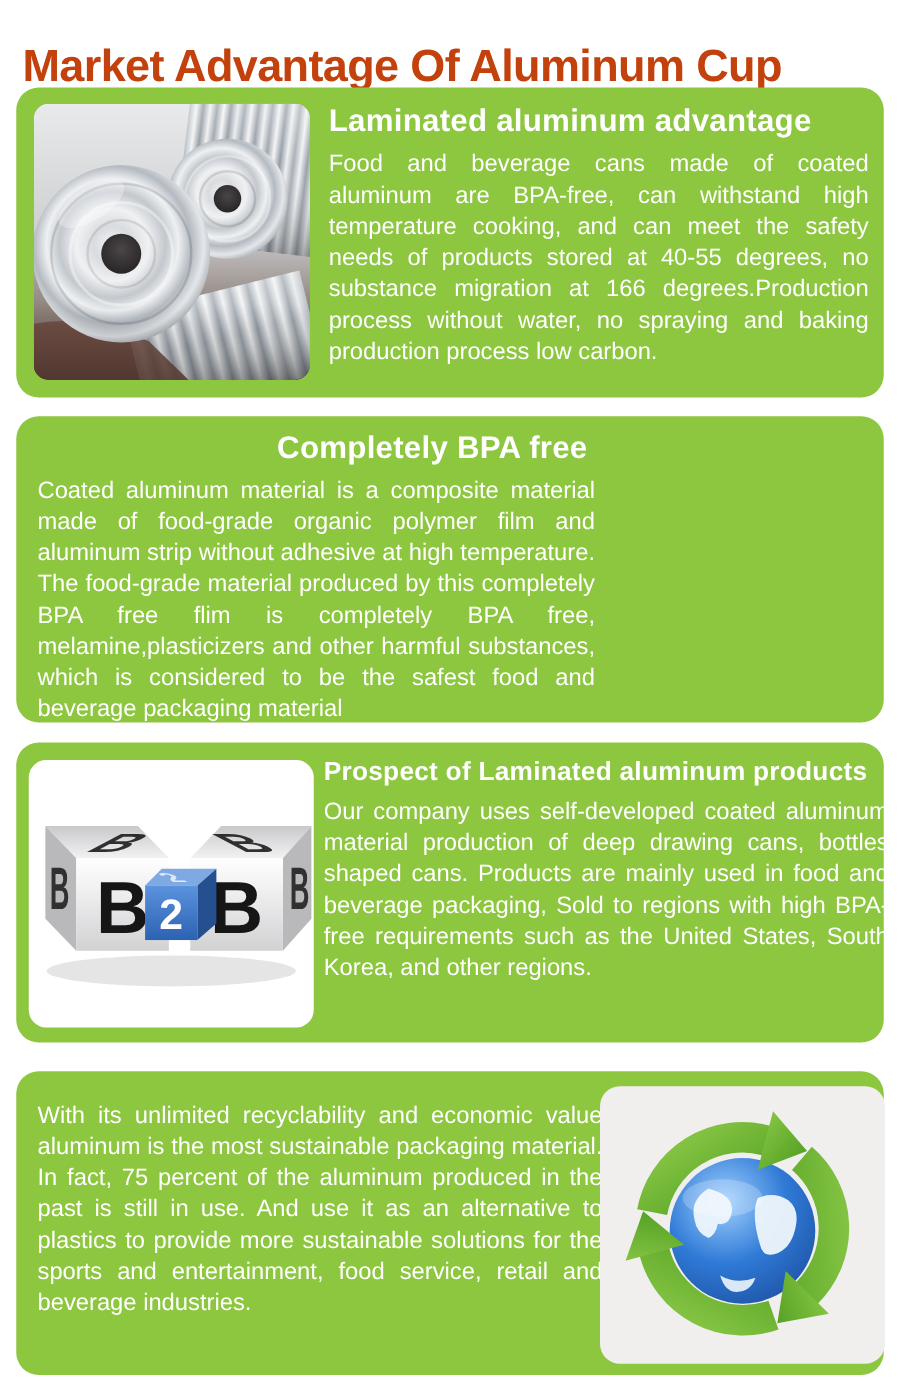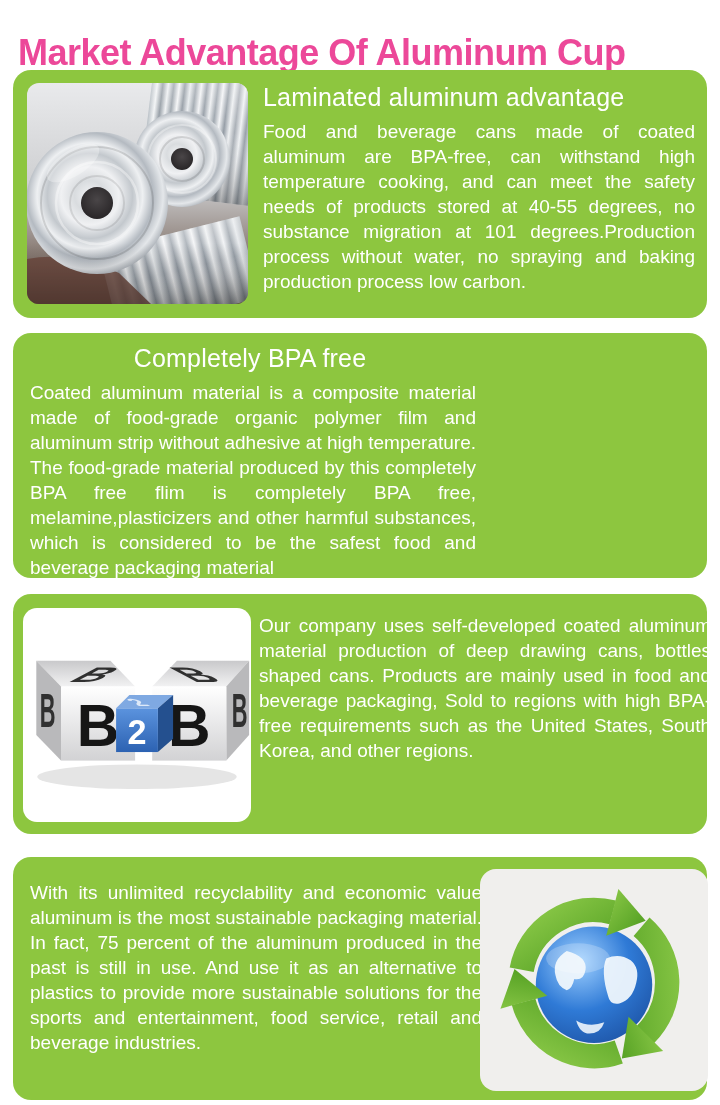--- a/index.html
+++ b/index.html
@@ -2,39 +2,39 @@
 <html><head>
 <meta charset="utf-8">
 <style>
   html,body{margin:0;padding:0}
   body{
     width:720px;height:1105px;position:relative;overflow:hidden;
     background:#ffffff;font-family:"Liberation Sans",sans-serif;
   }
   .page-title{
     position:absolute;top:8px;left:18px;width:690px;
-    font-size:36px;font-weight:bold;color:#ec4899;letter-spacing:-0.5px;white-space:nowrap;
+    font-size:36px;font-weight:bold;color:#c2410c;letter-spacing:-0.5px;white-space:nowrap;
   }
   .card{
     position:absolute;left:13px;width:694px;background:#8dc63f;
     border-radius:18px;color:#ffffff;
   }
-  .heading{font-weight:normal;font-size:25px;letter-spacing:0.2px;white-space:nowrap}
+  .heading{font-weight:bold;font-size:25px;letter-spacing:0.2px;white-space:nowrap}
   .bodytext{font-size:19px;line-height:25px;text-align:justify;margin-top:7px}
   .whitebox{
     position:absolute;background:#ffffff;border-radius:15px;
     display:flex;align-items:center;justify-content:center;overflow:hidden;
   }
   #card1{top:70px;height:248px}
   #card1 .photo{position:absolute;left:14px;top:13px;width:221px;height:221px;border-radius:12px;overflow:hidden}
   #card1 .content{position:absolute;left:250px;top:13px;width:432px}
 
   #card2{top:333px;height:245px}
   #card2 .content{position:absolute;left:17px;top:11px;width:446px}
-  #card2 .heading{text-align:center;padding-right:6px}
+  #card2 .heading{text-align:right;padding-right:6px}
   #card2 .whitebox{left:474px;top:12px;width:220px;height:223px}
 
   #card3{top:594px;height:240px}
   #card3 .whitebox{left:10px;top:14px;width:228px;height:214px;border-radius:14px}
   #card3 .content{position:absolute;left:246px;top:12px;width:452px}
   #card3 .heading{font-size:21px}
 
   #card4{top:857px;height:243px}
   #card4 .content{position:absolute;left:17px;top:16px;width:452px}
   #card4 .heading{font-size:21.5px;padding-left:14px;margin-top:14px}
@@ -122,21 +122,21 @@
       <circle cx="70" cy="120" r="56" fill="none" stroke="#000000" stroke-opacity="0.13" stroke-width="2"></circle>
       <circle cx="70" cy="120" r="41" fill="none" stroke="#ffffff" stroke-opacity="0.4" stroke-width="2.5"></circle>
       <circle cx="70" cy="120" r="27" fill="none" stroke="#000000" stroke-opacity="0.1" stroke-width="2"></circle>
       <circle cx="70" cy="120" r="16" fill="url(#holeGrad)"></circle>
       <ellipse cx="46" cy="80" rx="30" ry="13" fill="#ffffff" opacity="0.3" transform="rotate(-32 46 80)"></ellipse>
       <rect x="0" y="160" width="221" height="61" fill="url(#vign)"></rect>
     </svg>
   </div>
   <div class="content">
     <div class="heading">Laminated aluminum advantage</div>
-    <div class="bodytext">Food and beverage cans made of coated aluminum are BPA-free, can withstand high temperature cooking, and can meet the safety needs of products stored at 40-55 degrees, no substance migration at 101 degrees.Production process without water, no spraying and baking production process low carbon.</div>
+    <div class="bodytext">Food and beverage cans made of coated aluminum are BPA-free, can withstand high temperature cooking, and can meet the safety needs of products stored at 40-55 degrees, no substance migration at 166 degrees.Production process without water, no spraying and baking production process low carbon.</div>
   </div>
 </section>
 
 <section class="card" id="card2">
   <div class="content">
     <div class="heading">Completely BPA free</div>
     <div class="bodytext">Coated aluminum material is a composite material made of food-grade organic polymer film and aluminum strip without adhesive at high temperature. The food-grade material produced by this completely BPA free flim is completely BPA free, melamine,plasticizers and other harmful substances, which is considered to be the safest food and beverage packaging material</div>
   </div>
 </section>
 
@@ -180,20 +180,21 @@
       <g>
         <polygon points="98,98 112,84 158,84 142,98" fill="#7fa9e2"></polygon>
         <polygon points="142,98 158,84 158,130 142,144" fill="#24508f"></polygon>
         <rect x="98" y="98" width="44" height="46" fill="url(#blueFront)"></rect>
         <text x="120" y="135" text-anchor="middle" font-family="Liberation Sans, sans-serif" font-size="36" font-weight="bold" fill="#ffffff">2</text>
         <text text-anchor="middle" font-family="Liberation Sans, sans-serif" font-size="24" font-weight="bold" fill="#e8f0fb" transform="translate(128,95) matrix(1,0,0.9,0.45,0,0)" opacity="0.9">2</text>
       </g>
     </svg>
   </div>
   <div class="content">
+    <div class="heading">Prospect of Laminated aluminum products</div>
     <div class="bodytext">Our company uses self-developed coated aluminum material production of deep drawing cans, bottles shaped cans. Products are mainly used in food and beverage packaging, Sold to regions with high BPA-free requirements such as the United States, South Korea, and other regions.</div>
   </div>
 </section>
 
 <section class="card" id="card4">
   <div class="content">
     <div class="bodytext">With its unlimited recyclability and economic value aluminum is the most sustainable packaging material. In fact, 75 percent of the aluminum produced in the past is still in use. And use it as an alternative to plastics to provide more sustainable solutions for the sports and entertainment, food service, retail and beverage industries.</div>
   </div>
   <div class="whitebox">
     <svg width="216" height="216" viewBox="0 0 230 230">

